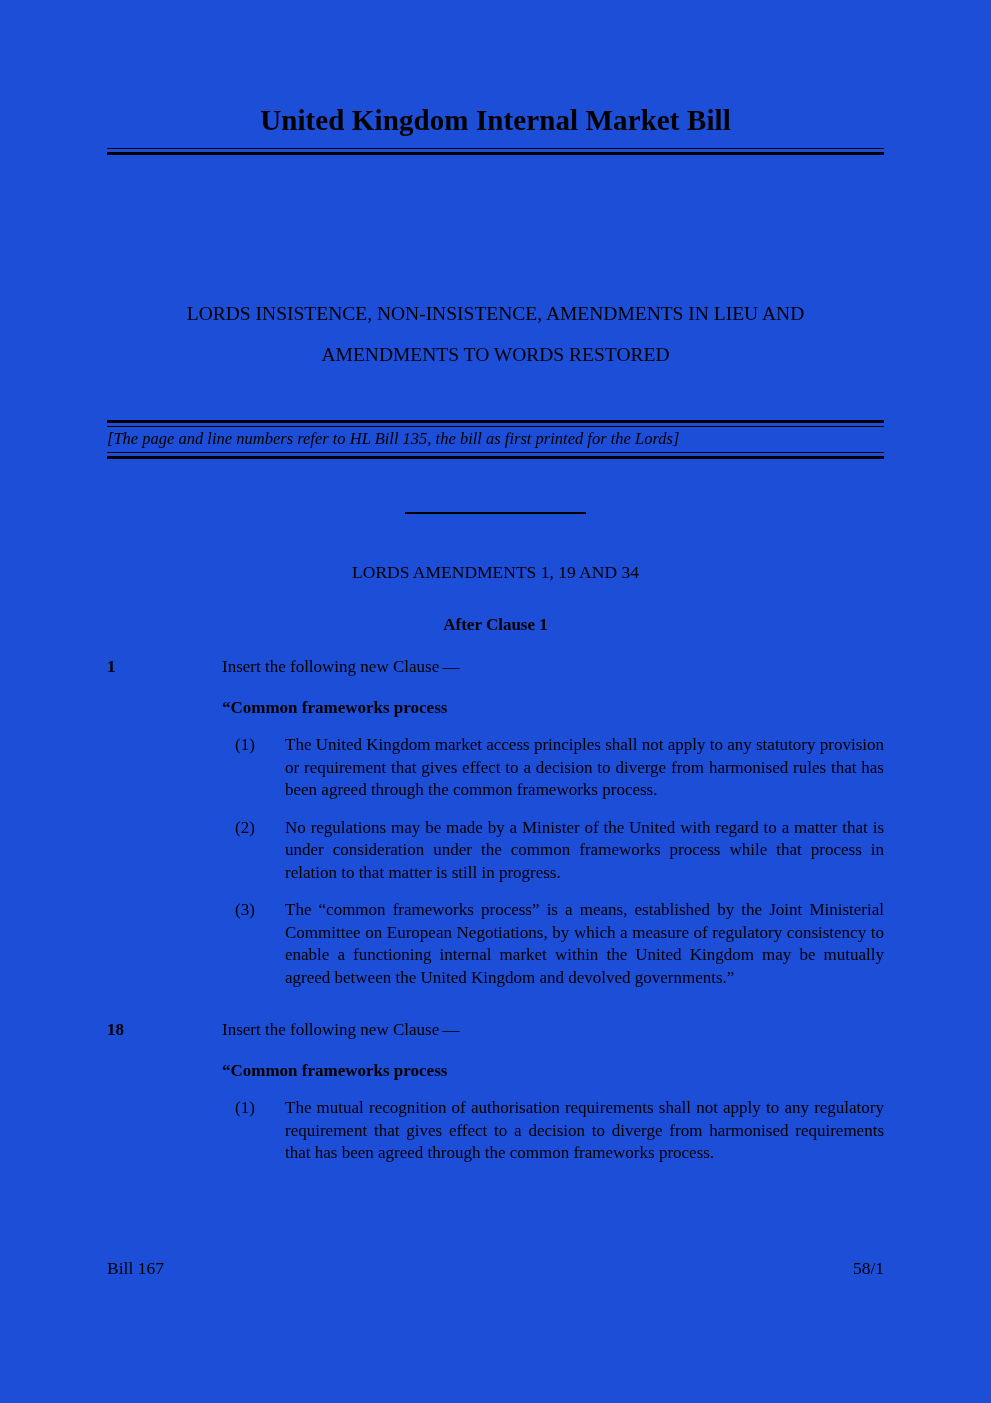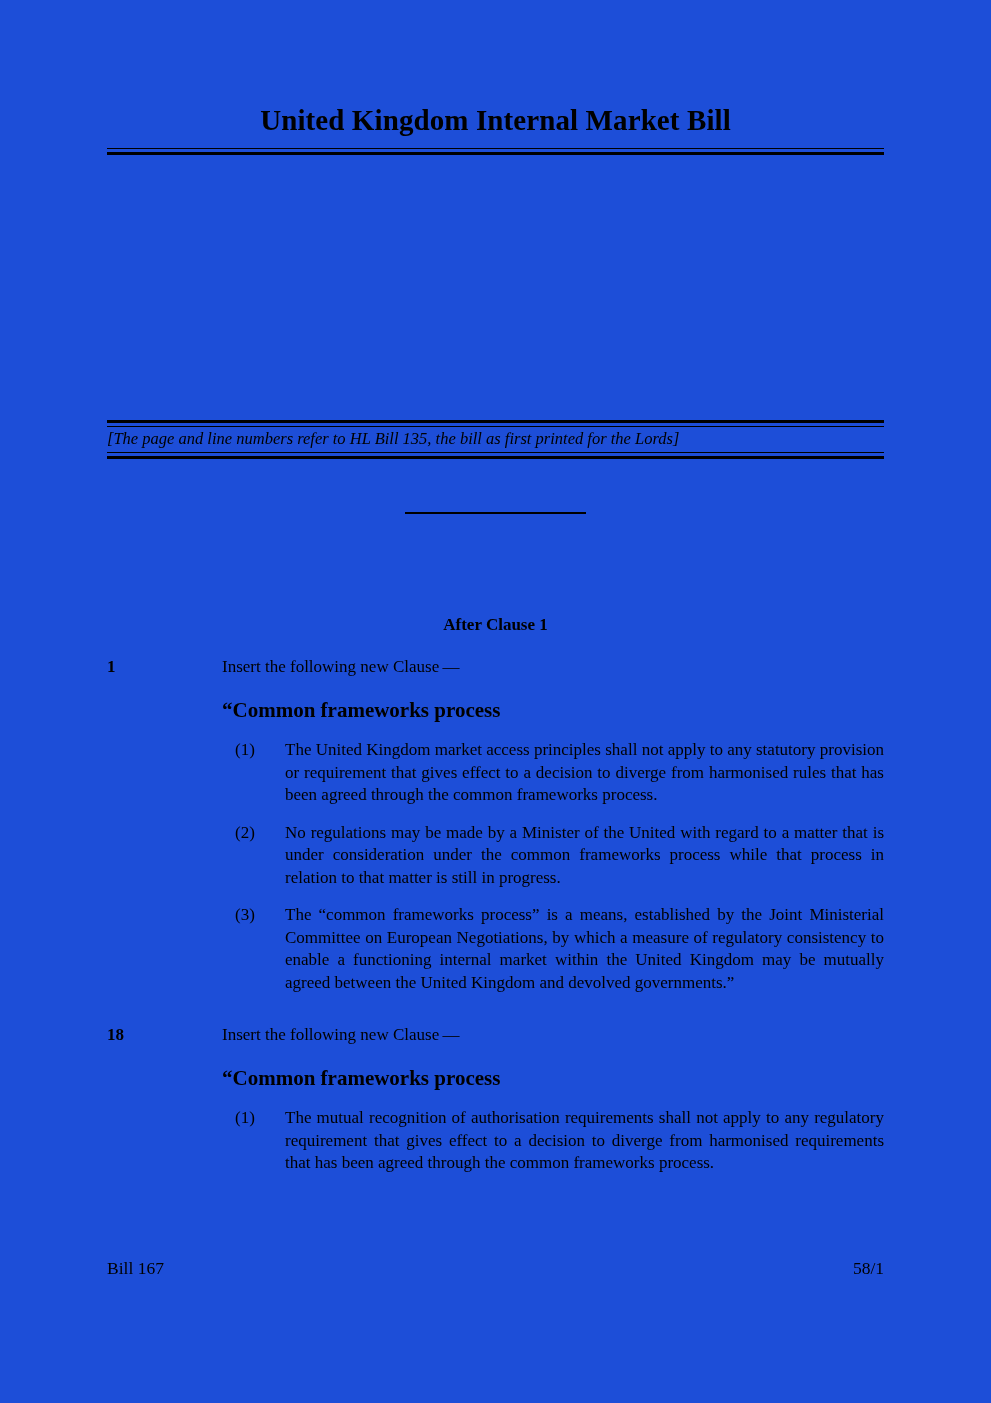--- a/index.html
+++ b/index.html
@@ -125,21 +125,21 @@
     font-size: 17px;
   }
   .insert-text {
     margin-left: 115px;
     font-size: 17px;
   }
 
   .quoted-title {
     margin-left: 115px;
     font-weight: bold;
-    font-size: 21px;
+    font-size: 17px;
     margin-bottom: 16px;
   }
 
   .para {
     position: relative;
     margin-left: 115px;
     padding-left: 63px;
     font-size: 17px;
     line-height: 22.5px;
     text-align: justify;
@@ -176,37 +176,42 @@
 <div class="page">
 
   <div class="doc-title">United Kingdom Internal Market Bill</div>
 
   <div class="rule-band" id="title-rules">
     <div class="rule-thin"></div>
     <div class="rule-gap-3"></div>
     <div class="rule-thick"></div>
   </div>
 
+  <div class="subtitle">
+    <span class="line">LORDS INSISTENCE, NON-INSISTENCE, AMENDMENTS IN LIEU AND</span>
+    <span class="line">AMENDMENTS TO WORDS RESTORED</span>
+  </div>
 
   <div class="rule-band" id="note-rules-top">
     <div class="rule-thick"></div>
     <div class="rule-gap-3"></div>
     <div class="rule-thin"></div>
   </div>
 
   <div class="note">[The page and line numbers refer to HL Bill 135, the bill as first printed for the Lords]</div>
 
   <div class="rule-band" id="note-rules-bottom">
     <div class="rule-thin"></div>
     <div class="rule-gap-3"></div>
     <div class="rule-thick"></div>
   </div>
 
   <div class="short-rule"></div>
 
+  <div class="amend-caption">LORDS AMENDMENTS 1, 19 AND 34</div>
 
   <div class="body-flow">
 
     <div class="section">
       <div class="clause-heading">After Clause 1</div>
 
       <div class="insert-row">
         <span class="amend-number">1</span>
         <span class="insert-text">Insert the following new Clause —</span>
       </div>

